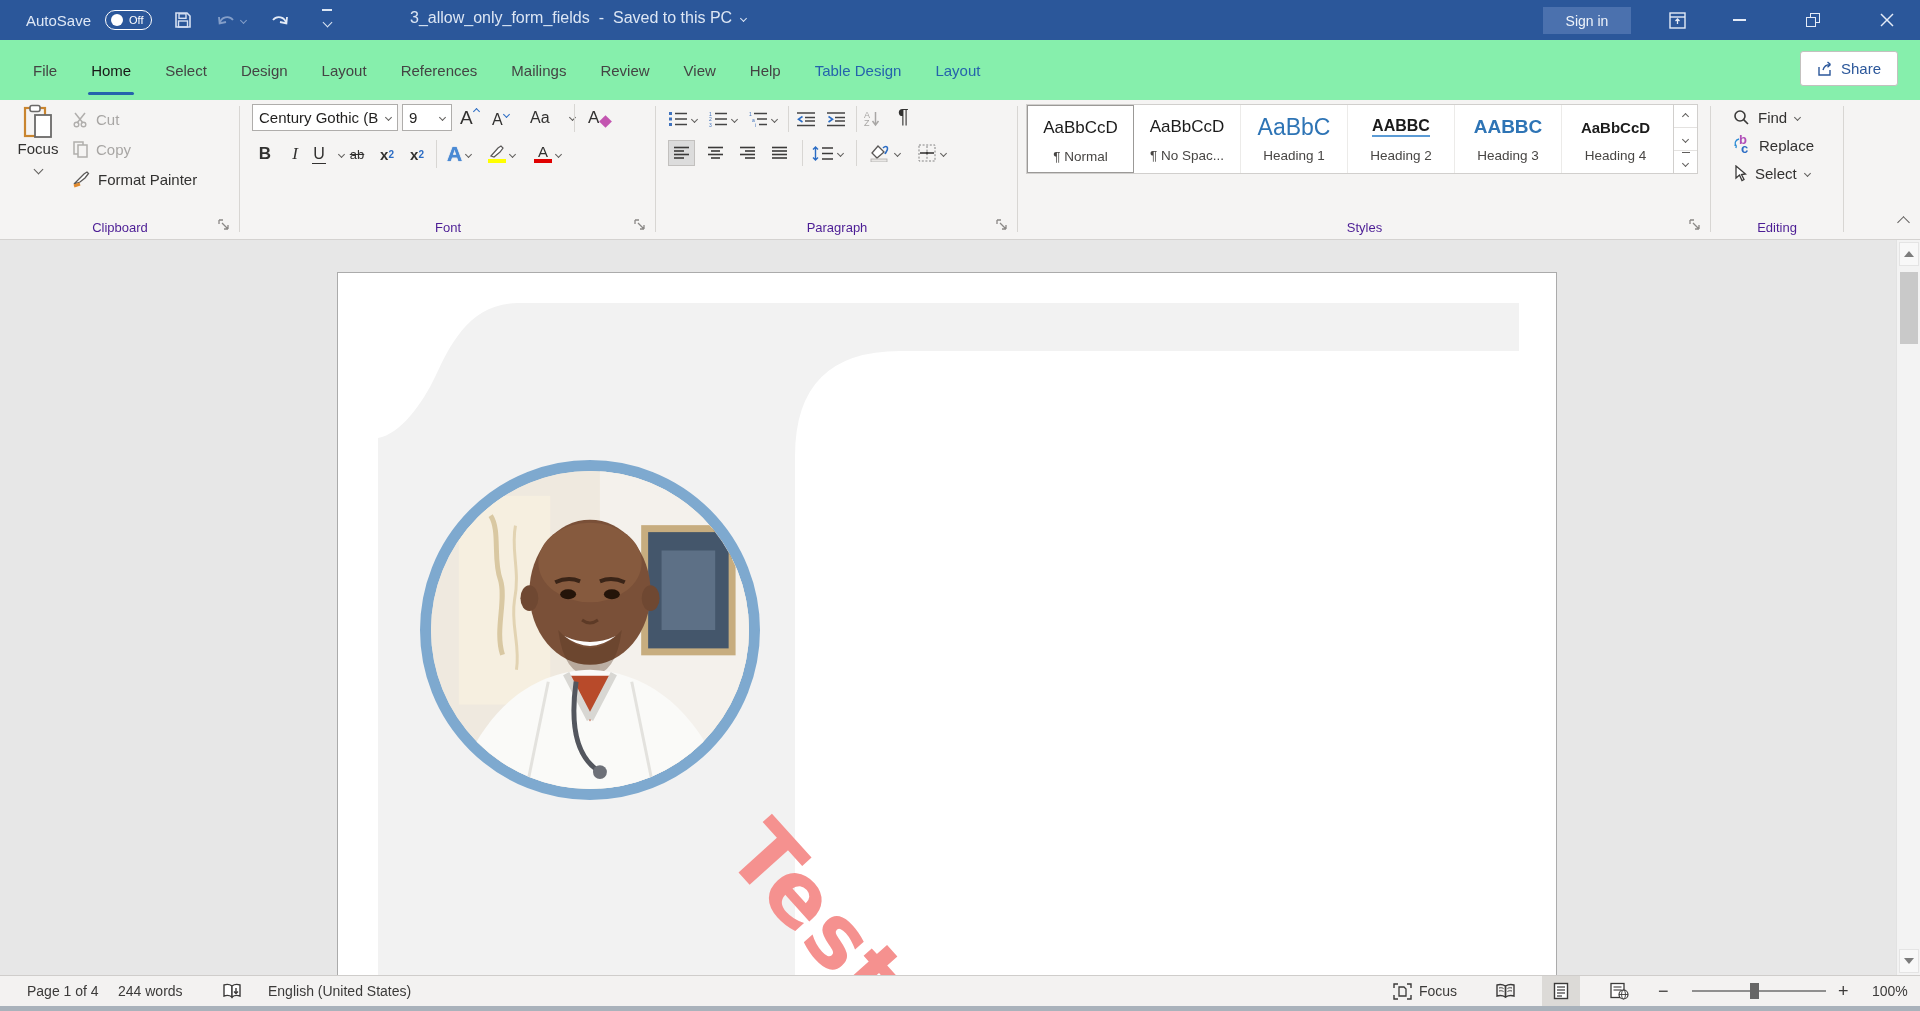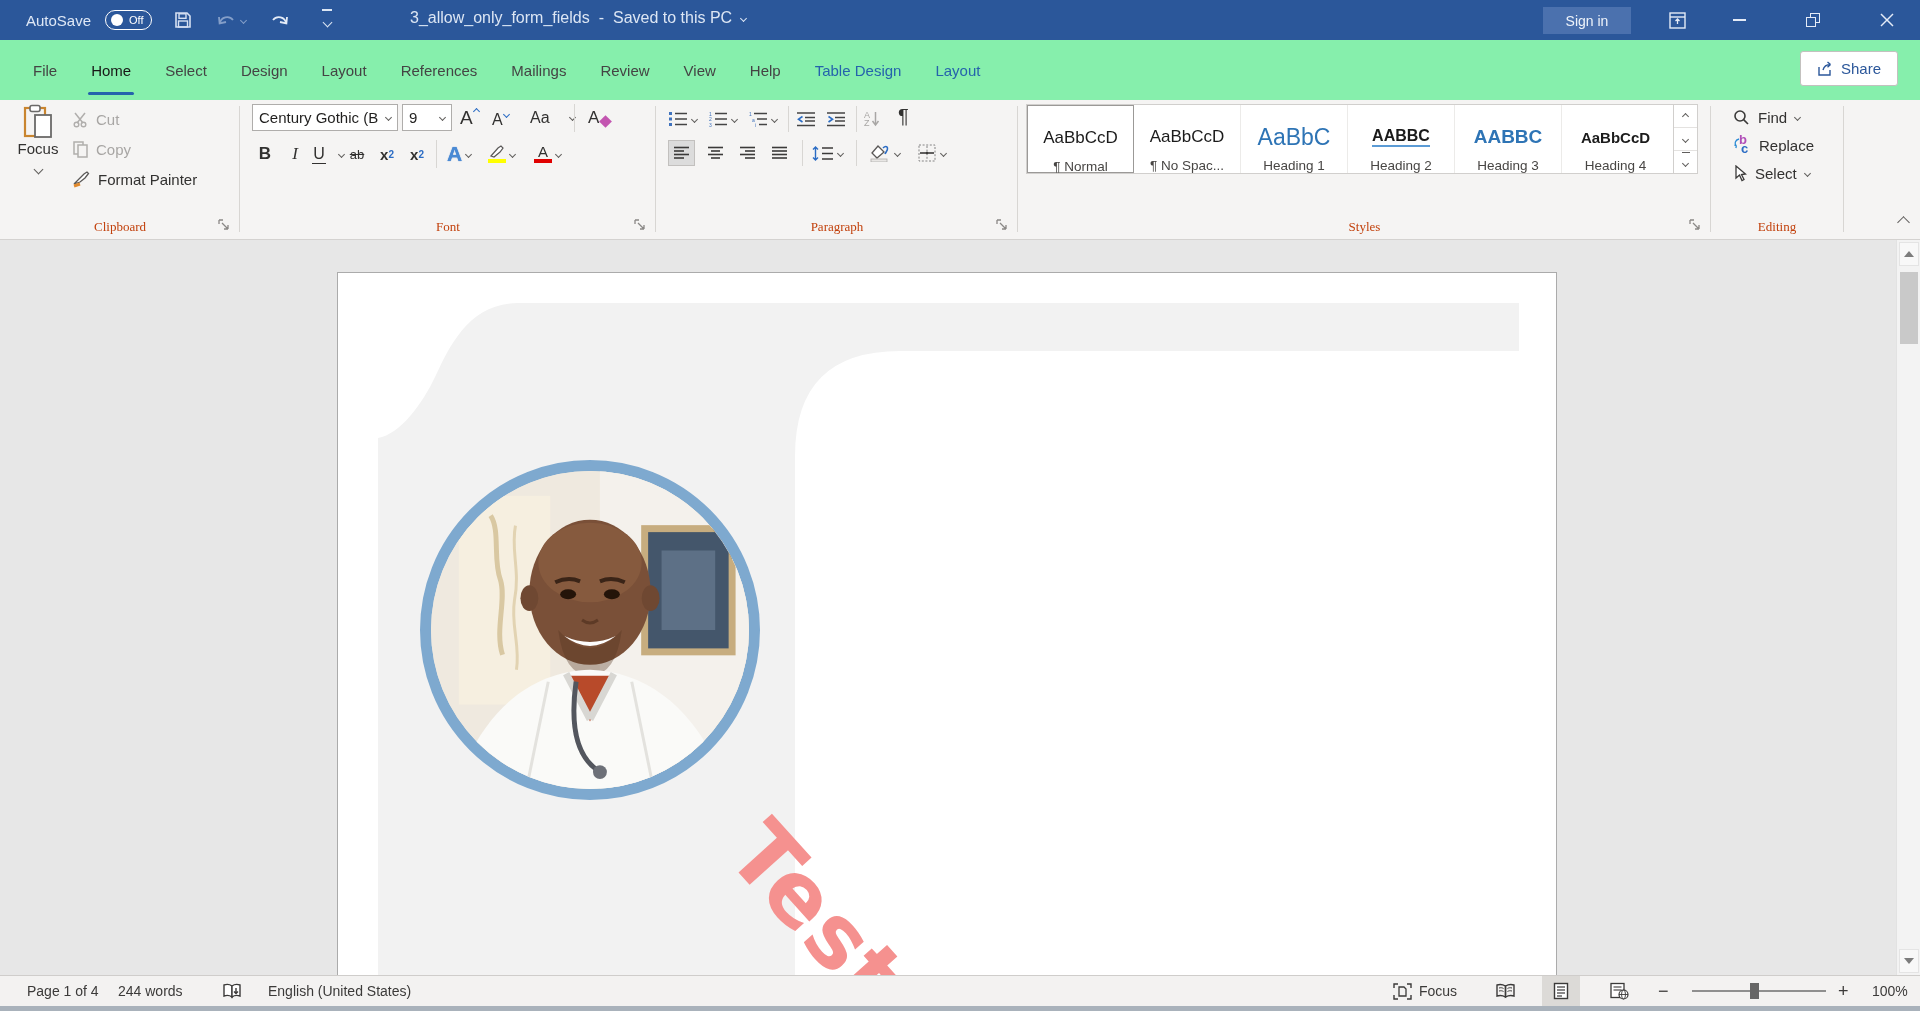--- a/index.html
+++ b/index.html
@@ -32,21 +32,21 @@
   .tabs { display:flex; align-items:stretch; height:60px; padding-left:16px; }
   .tab { position:relative; font-size:15px; color:#444; padding:0 17px; display:flex; align-items:center; cursor:pointer; }
   .tab.active { color:#181716; }
   .tab.active::after { content:""; position:absolute; left:14px; right:14px; bottom:5px; height:3px; background:#2563ac; border-radius:2px; }
   .tab.contextual { color:#2563ac; }
   .share-btn { position:absolute; right:22px; top:11px; width:98px; height:35px; background:#ffffff; border:1px solid #c3c1bf; border-radius:3px; display:flex; align-items:center; justify-content:center; gap:7px; color:#2b579a; font-size:15px; cursor:pointer; }
 
   
   .ribbon { position:absolute; left:0; top:100px; width:1920px; height:140px; background:#f5f4f3; border-bottom:1px solid #d4d2d0; }
   .rsep { position:absolute; top:6px; height:126px; width:1px; background:#d8d6d3; }
-  .grp-label { position:absolute; bottom:5px; left:0; right:0; text-align:center; font-size:13px; color:#c2410c;font-family:Liberation Serif, serif; }
+  .grp-label { position:absolute; bottom:5px; left:0; right:0; text-align:center; font-size:13px; color:#4c1d95; }
   .launcher { position:absolute; bottom:6px; right:7px; width:15px; height:15px; cursor:pointer; }
   .rbtn { display:inline-flex; align-items:center; justify-content:center; color:#323130; cursor:pointer; }
   .rtext { font-size:15px; color:#323130; }
   .grayed { color:#a8a6a4 !important; }
   .combo { background:#fff; border:1px solid #afadab; height:27px; display:flex; align-items:center; font-size:15px; color:#201f1e; padding:0 6px; justify-content:space-between; cursor:pointer; }
   .selbox { background:#dcdcdc; border:1px solid #c2c0be; }
 
   
   .g-clip { position:absolute; left:0; top:0; width:240px; height:140px; }
   .paste { position:absolute; left:12px; top:4px; width:52px; height:110px; text-align:center; cursor:pointer; }
@@ -56,21 +56,21 @@
   .g-font { position:absolute; left:240px; top:0; width:416px; height:140px; }
   .fbtn { position:absolute; top:40px; height:28px; min-width:26px; }
 
   
   .g-par { position:absolute; left:656px; top:0; width:362px; height:140px; }
   .pbtn { position:absolute; height:26px; display:flex; align-items:center; justify-content:center; cursor:pointer; }
 
   
   .g-sty { position:absolute; left:1018px; top:0; width:693px; height:140px; }
   .gallery { position:absolute; left:8px; top:4px; width:672px; height:70px; background:#fff; border:1px solid #d1cfcd; display:flex; }
-  .sty-item { width:107px; height:100%; border-right:1px solid #ecebe9; text-align:center; padding-top:14px; cursor:pointer; position:relative; }
+  .sty-item { width:107px; height:100%; border-right:1px solid #ecebe9; text-align:center; padding-top:4px; cursor:pointer; position:relative; }
   .sty-item.selected { border:1.5px solid #9b9997; background:#fff; }
   .sty-sample { height:36px; display:flex; align-items:center; justify-content:center; font-size:17px; color:#1b1b1b; white-space:nowrap; overflow:hidden; }
   .sty-name { font-size:13.5px; color:#484644; margin-top:3px; white-space:nowrap; overflow:hidden; }
   .s-h1 { color:#2e74b5; font-size:23px; font-weight:300; }
   .s-h2 { font-weight:bold; font-size:16px; border-bottom:2px solid #5b9bd5; }
   .s-h3 { color:#2e74b5; font-weight:bold; font-size:19px; }
   .s-h4 { font-weight:bold; font-size:15px; }
   .gal-col { position:absolute; right:0; top:0; width:24px; height:100%; border-left:1px solid #d1cfcd; display:flex; flex-direction:column; }
   .gal-btn { flex:1; display:flex; align-items:center; justify-content:center; color:#605e5c; cursor:pointer; }
 

